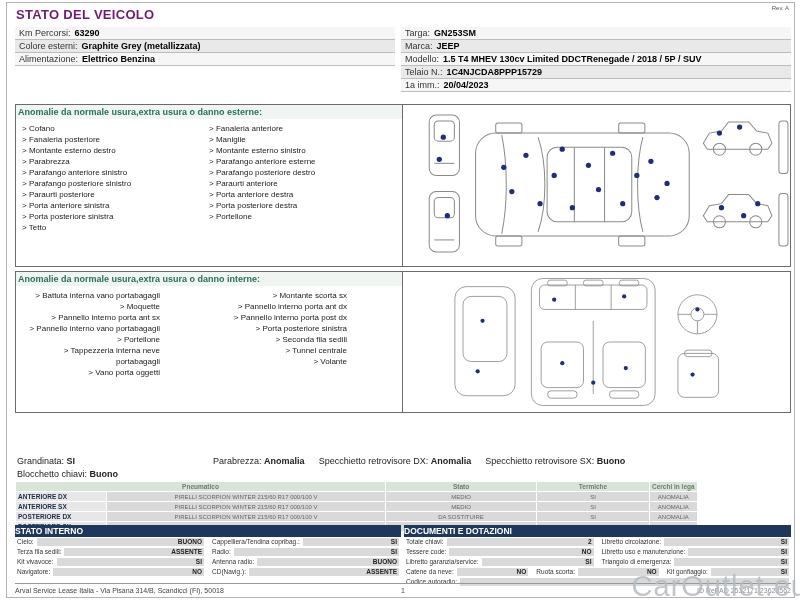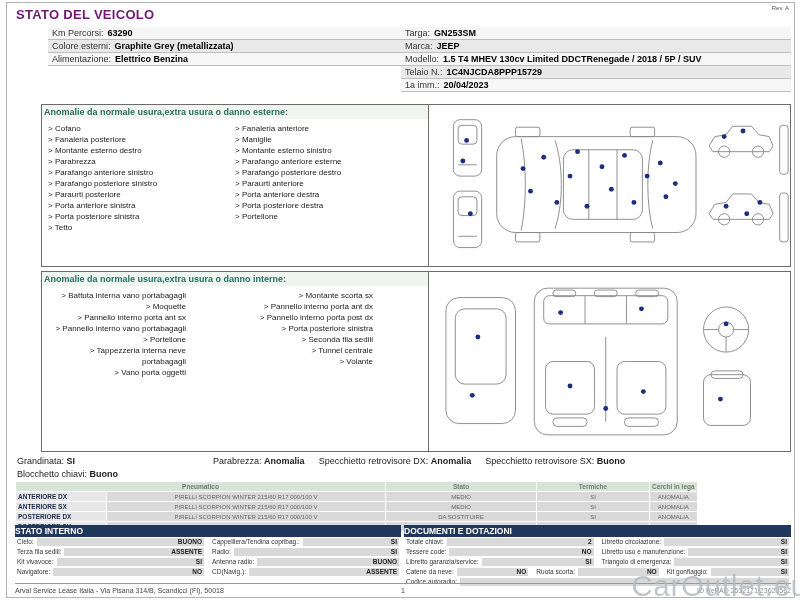--- a/index.html
+++ b/index.html
@@ -6,31 +6,31 @@
   html,body { width:800px; height:600px; }
   body {
     position: relative; background:#fff; overflow:hidden;
     font-family:"Liberation Sans", sans-serif; color:#222;
   }
   .doc { position:absolute; left:6px; top:2px; right:5px; bottom:2px; border:1px solid #b3b3b3; background:#fff; }
 
   .title { position:absolute; left:9px; top:4px; font-size:13px; font-weight:bold; color:#701a75; letter-spacing:.3px; }
   .rev { position:absolute; right:5px; top:2px; font-size:6px; color:#555; }
 
-  .info-left  { position:absolute; left:8px;  top:24px; width:380px;margin-left:33px; }
+  .info-left  { position:absolute; left:8px;  top:24px; width:380px; }
   .info-right { position:absolute; left:394px; top:24px; right:3px; }
   .info-row { display:flex; flex-wrap:wrap; align-items:baseline; padding:1px 4px; font-size:9px; border-bottom:1px solid #bdbdbd; min-height:13px; }
   .info-row:nth-child(odd)  { background:#f6f6f6; }
   .info-row:nth-child(even) { background:#e9e9e9; }
   .info-label { color:#333; margin-right:4px; white-space:nowrap; }
   .info-value { font-weight:bold; color:#000; }
 
-  .box { position:absolute; left:8px; right:3px; border:1px solid #6b6b6b; display:flex; background:#fff;margin-left:26px; }
+  .box { position:absolute; left:8px; right:3px; border:1px solid #6b6b6b; display:flex; background:#fff; }
   #box-ext { top:101px; height:163px; }
-  #box-int { top:268px; height:181px; }
+  #box-int { top:268px; height:142px; }
   .box-left { width:386px; padding:2px 4px 0 4px; }
   .box-right { flex:1; border-left:1px solid #6b6b6b; position:relative; overflow:hidden; }
   .box-title { font-size:9px; font-weight:bold; color:#2a6f5f; background:#f1f5f1; padding:2px 2px; margin:-2px -4px 4px -4px; }
   .anom-cols { display:flex; padding-left:2px; }
   .anom-col { font-size:8px; color:#222; line-height:11px; }
   .col-a { width:188px; }
   .col-b { width:190px; }
   .anom-item { padding-left:9px; text-indent:-9px; }
   .anom-item::before { content:"> "; }
   #box-int .anom-item { max-width:138px;text-align:right; }

